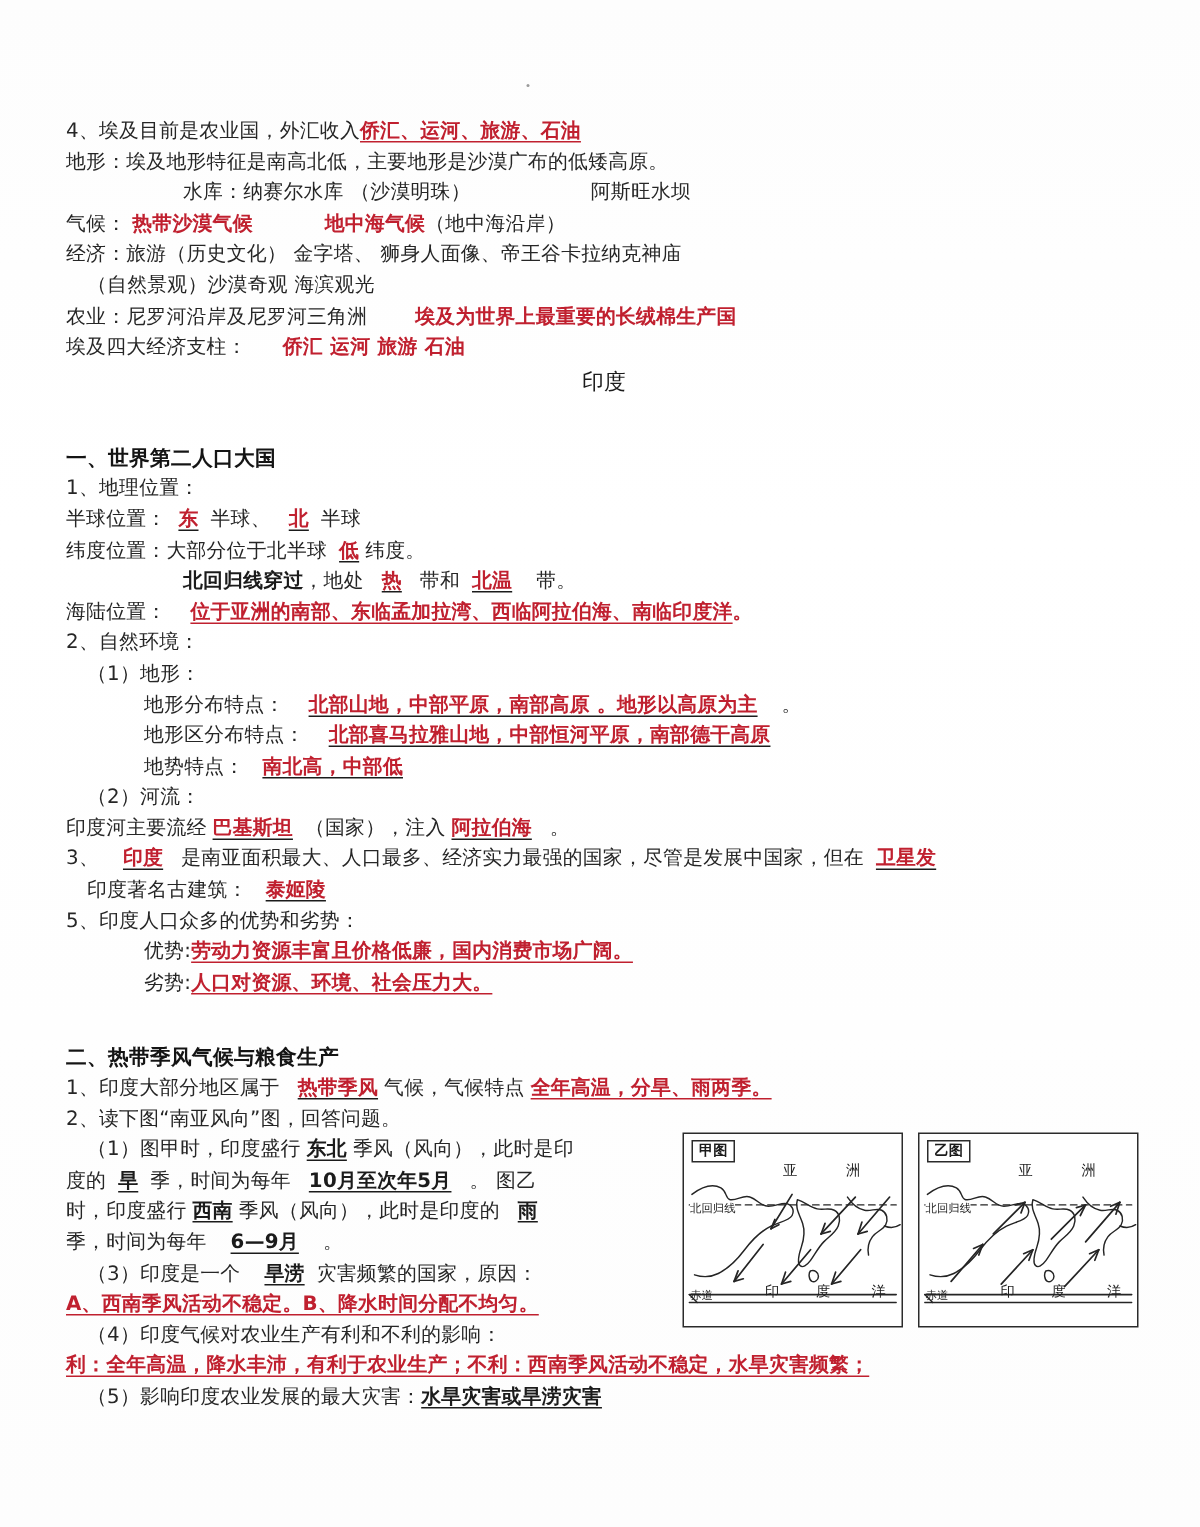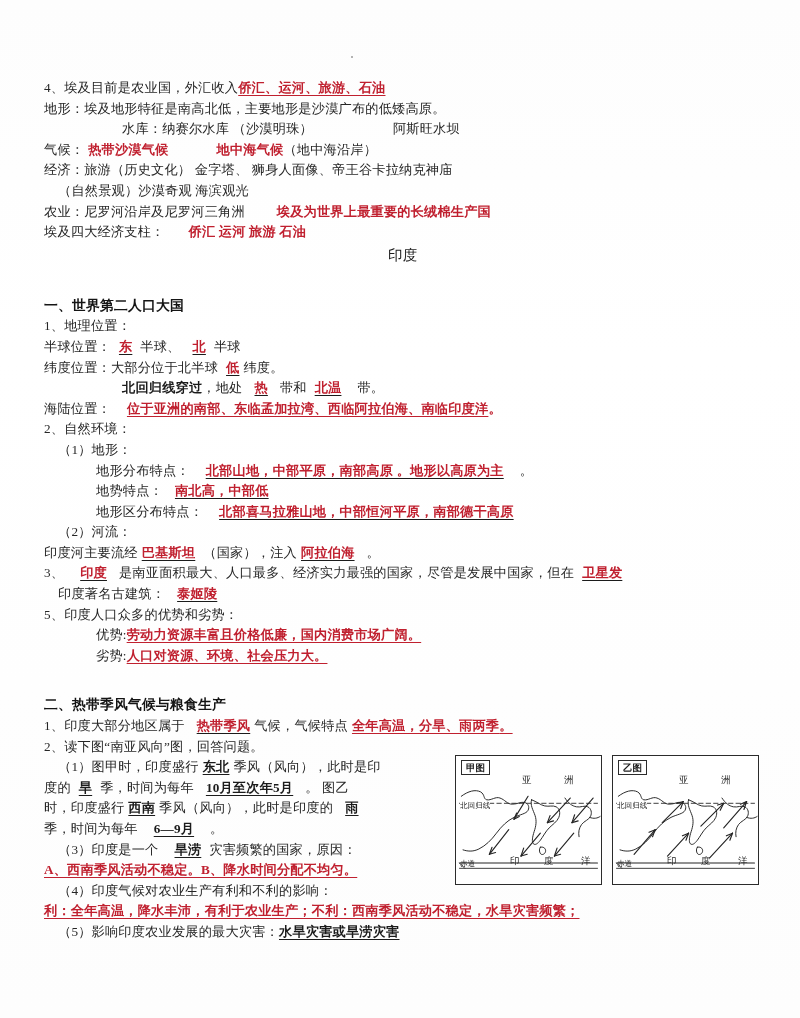--- a/index.html
+++ b/index.html
@@ -35,21 +35,20 @@
     left: 44px;
     top: 78px;
     width: 756px;
   }
   .ln {
     font-size: 13.2px;
     line-height: 20.6px;
     white-space: nowrap;
     letter-spacing: 0.2px;
     color: #262626;
-    font-family: Liberation Serif, serif;
   }
   .ind2 { padding-left: 52px; }
   .ind3 { padding-left: 78px; }
   .ind-sm { padding-left: 14px; }
 
   .red {
     color: #c0202f;
     font-weight: bold;
   }
   .blk-b {
@@ -189,25 +188,25 @@
 
     <div class="ln">2、自然环境：</div>
 
     <div class="ln ind-sm">（1）地形：</div>
 
     <div class="ln ind2">
       <span>地形分布特点：</span><span class="u-blk"><span class="g16"></span><span class="red">北部山地，中部平原，南部高原 。地形以高原为主</span><span class="g16"></span></span><span>。</span>
     </div>
 
     <div class="ln ind2">
+      <span>地形区分布特点：</span><span class="u-blk"><span class="g16"></span><span class="red">北部喜马拉雅山地，中部恒河平原，南部德干高原</span><span class="g32"></span></span>
+    </div>
+
+    <div class="ln ind2">
       <span>地势特点：</span><span class="u-blk"><span class="g12"></span><span class="red">南北高，中部低</span><span class="g12"></span></span>
-    </div>
-
-    <div class="ln ind2">
-      <span>地形区分布特点：</span><span class="u-blk"><span class="g16"></span><span class="red">北部喜马拉雅山地，中部恒河平原，南部德干高原</span><span class="g32"></span></span>
     </div>
 
     <div class="ln ind-sm">（2）河流：</div>
 
 
     <div class="ln">
       <span>印度河主要流经</span><span class="u-blk"><span class="g4"></span><span class="red">巴基斯坦</span><span class="g8"></span></span><span>（国家），注入</span><span class="u-blk"><span class="g4"></span><span class="red">阿拉伯海</span><span class="g12"></span></span><span>。</span>
     </div>
 
     <div class="ln">

